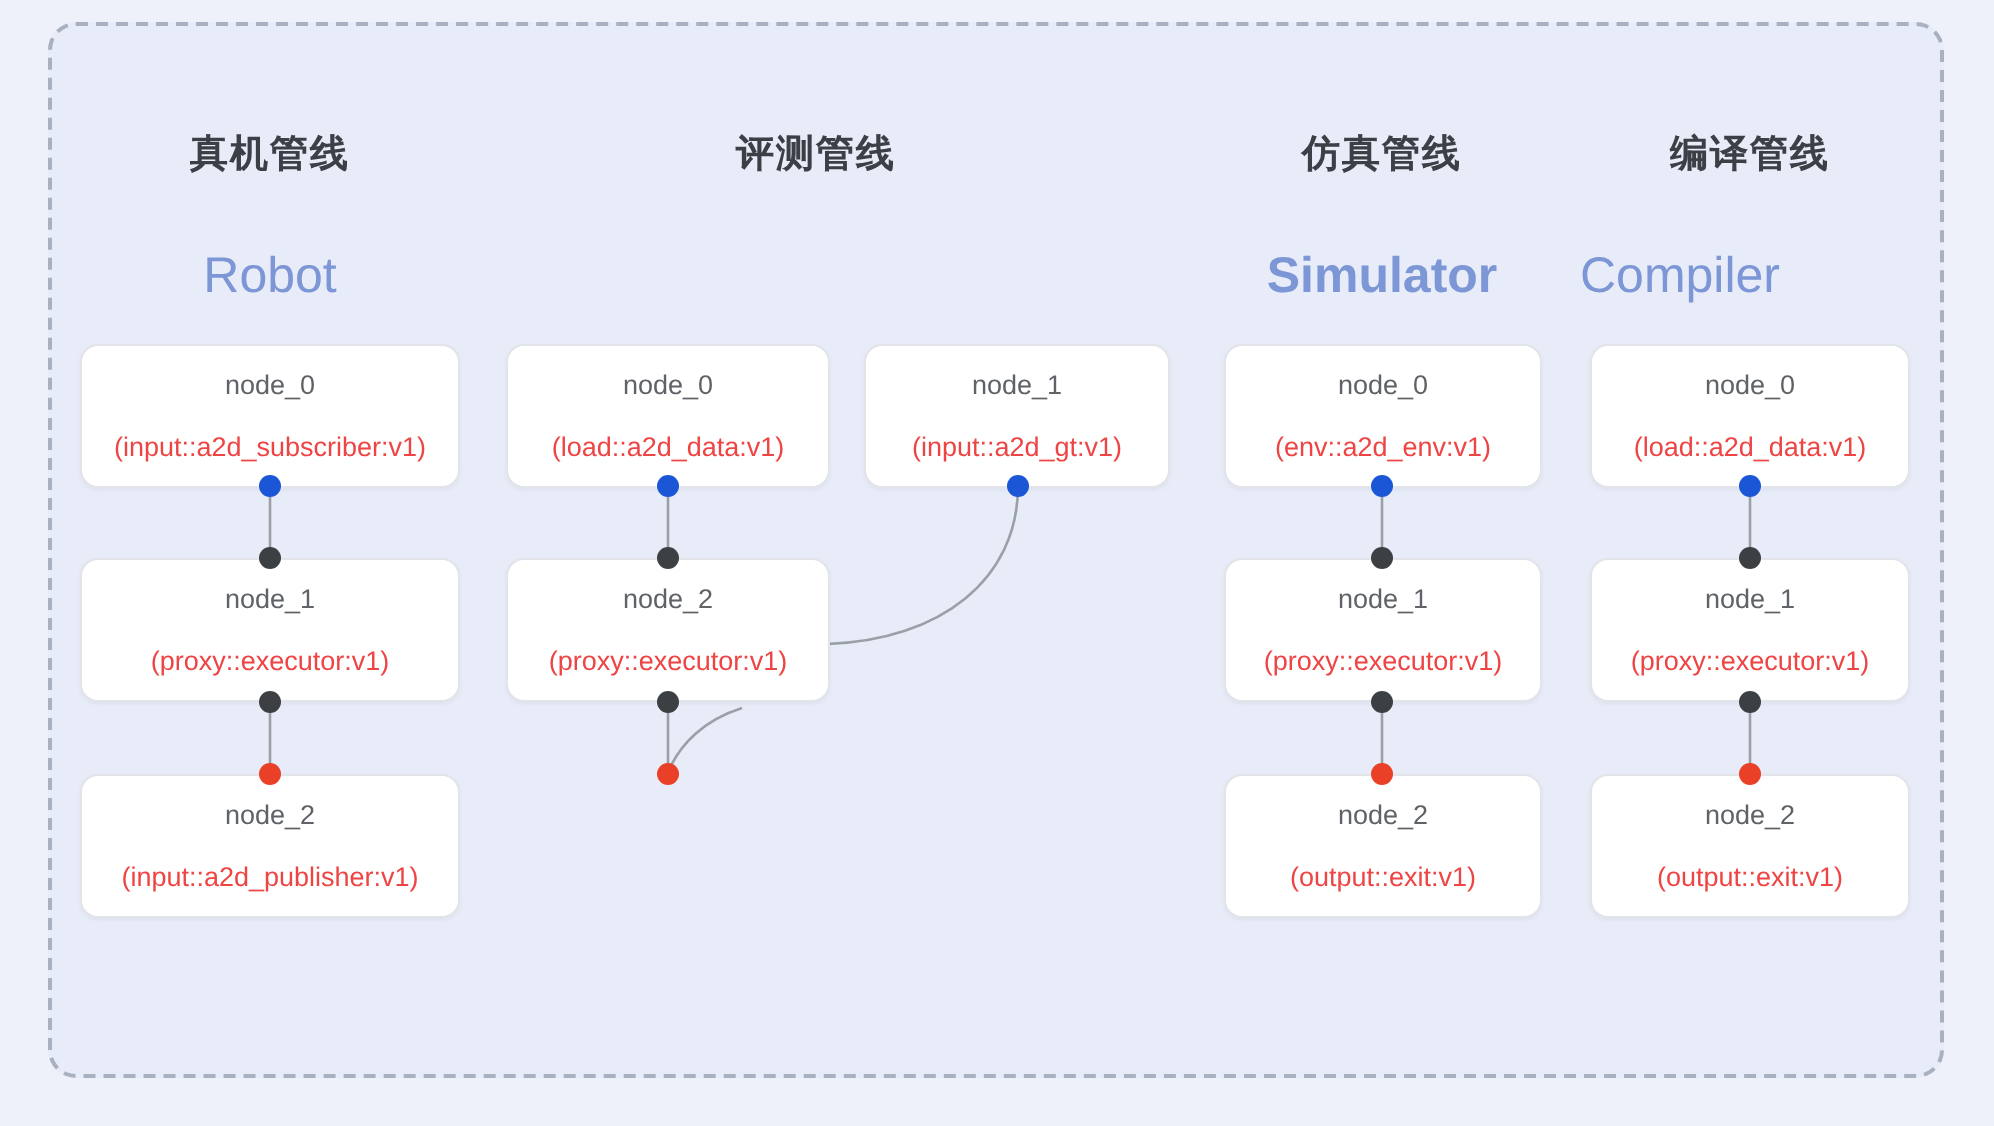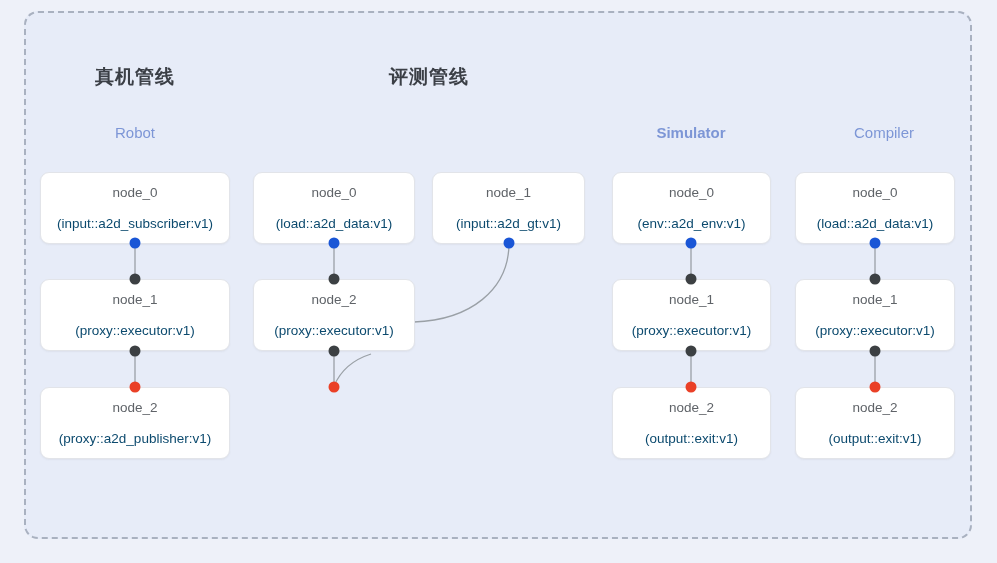--- a/index.html
+++ b/index.html
@@ -48,21 +48,21 @@
     text-align: center;
     font-size: 19px;
     font-weight: 700;
     color: #3b3f46;
     letter-spacing: 1px;
     white-space: nowrap;
   }
   .col-sub {
     position: absolute;
     text-align: center;
-    font-size: 15px;
+    font-size: 25px;
     font-weight: 400;
     color: #7d96d6;
     white-space: nowrap;
   }
   
   .node {
     position: absolute;
     box-sizing: border-box;
     background: #ffffff;
     border: 1px solid #e2e4e9;
@@ -75,21 +75,21 @@
     box-shadow: 0 1px 2px rgba(60, 64, 67, 0.06);
     text-align: right;
   }
   .node-id {
     font-size: 13.5px;
     color: #5f6368;
     line-height: 1;
   }
   .node-spec {
     font-size: 13.5px;
-    color: #0c4a6e;
+    color: #ef4444;
     line-height: 1;
     white-space: nowrap;
   }
   
   .port {
     position: absolute;
     width: 11px;
     height: 11px;
     border-radius: 50%;
     transform: translate(-50%, -50%);
@@ -122,37 +122,39 @@
       <line x1="691" y1="351" x2="691" y2="386"></line>
 
       <line x1="875" y1="243" x2="875" y2="278"></line>
       <line x1="875" y1="351" x2="875" y2="386"></line>
     </g>
   </svg>
 
   <div class="col-title" style="left:45px; top:64px; width:180px;">真机管线</div>
   <div class="col-sub" style="left:45px; top:124px; width:180px;">Robot</div>
 
-  <div class="col-title" style="left:339px; top:64px; width:180px;">评测管线</div>
-
+  <div class="col-title" style="left:318px; top:64px; width:180px;">评测管线</div>
+
+  <div class="col-title" style="left:601px; top:64px; width:180px;">仿真管线</div>
   <div class="col-sub" style="left:601px; top:124px; width:180px;font-weight:bold;">Simulator</div>
 
-  <div class="col-sub" style="left:794px; top:124px; width:180px;">Compiler</div>
+  <div class="col-title" style="left:785px; top:64px; width:180px;">编译管线</div>
+  <div class="col-sub" style="left:750px; top:124px; width:180px;">Compiler</div>
 
   <div class="node" style="left:40px; top:172px; width:190px; height:72px;">
     <div class="node-id">node_0</div>
     <div class="node-spec">(input::a2d_subscriber:v1)</div>
   </div>
   <div class="node" style="left:40px; top:279px; width:190px; height:72px;">
     <div class="node-id">node_1</div>
     <div class="node-spec">(proxy::executor:v1)</div>
   </div>
   <div class="node" style="left:40px; top:387px; width:190px; height:72px;">
     <div class="node-id">node_2</div>
-    <div class="node-spec">(proxy::a2d_publisher:v1)</div>
+    <div class="node-spec">(input::a2d_publisher:v1)</div>
   </div>
 
   <div class="node" style="left:253px; top:172px; width:162px; height:72px;">
     <div class="node-id">node_0</div>
     <div class="node-spec">(load::a2d_data:v1)</div>
   </div>
   <div class="node" style="left:432px; top:172px; width:153px; height:72px;">
     <div class="node-id">node_1</div>
     <div class="node-spec">(input::a2d_gt:v1)</div>
   </div>

